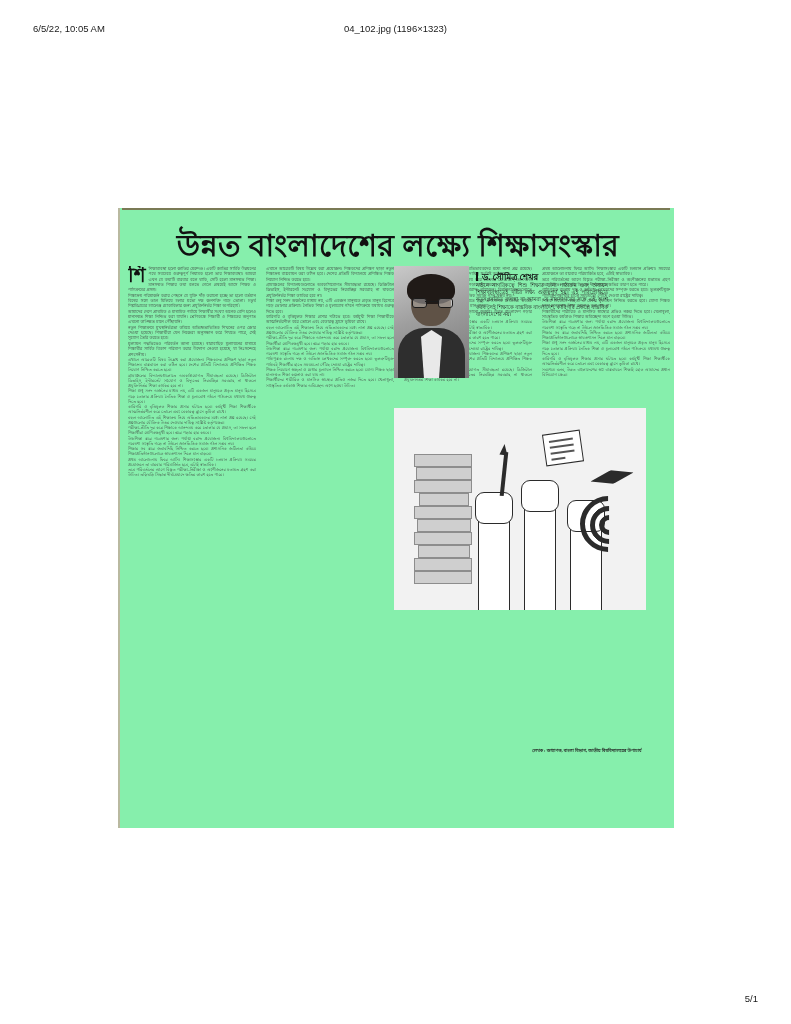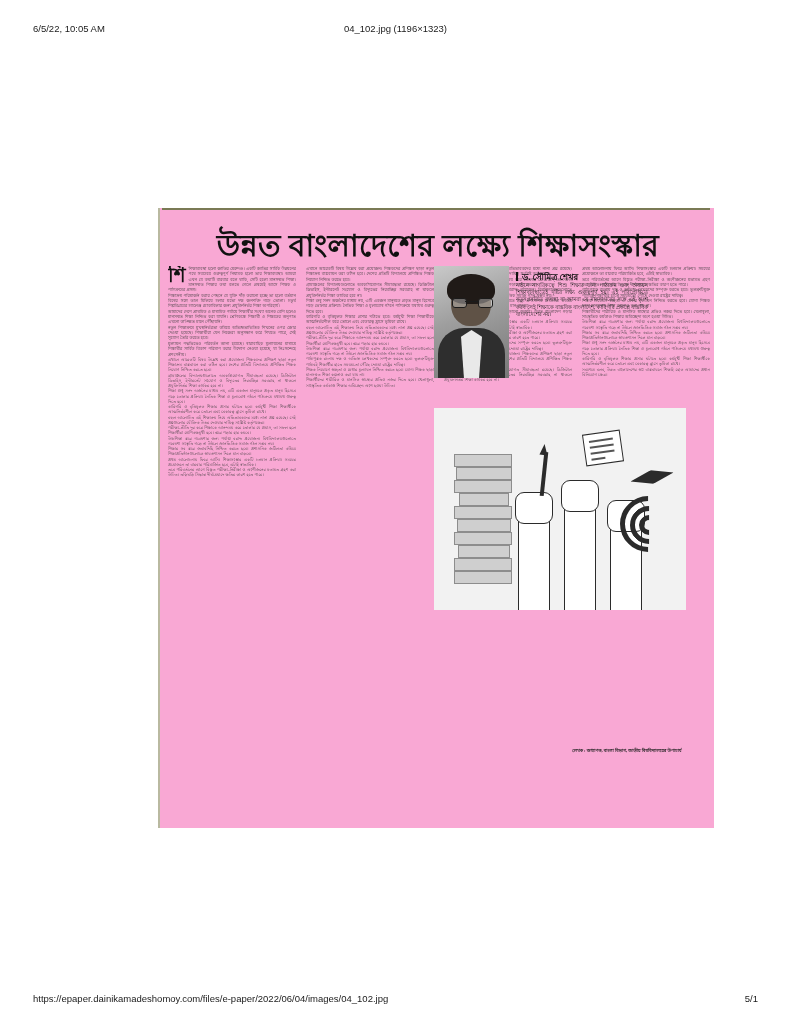--- a/index.html
+++ b/index.html
@@ -60,22 +60,21 @@
     white-space: nowrap;
   }
 
   
   .paper {
     position: absolute;
     left: 118px;
     top: 208px;
     width: 556px;
     height: 620px;
-    background: #f9a8d4;
-    margin-left: 40px;
+    background: #86efac;
   }
   .rule-top {
     position: absolute;
     left: 4px;
     top: 0;
     width: 548px;
     height: 2px;
     background: #7a7a55;
   }
   .rule-left {
@@ -439,15 +438,14 @@
       <span style="left:0;  top:0;  width:46px; height:46px;"></span>
       <span style="left:10px;top:10px;width:28px;height:28px;"></span>
       <span style="left:19px;top:19px;width:10px;height:10px;"></span>
     </div>
   </div>
 
   <div class="endnote">লেখক : অধ্যাপক, বাংলা বিভাগ, জাতীয় বিশ্ববিদ্যালয়ের উপাচার্য</div>
 </div>
 
 <div class="print-footer">
-  <span class="pf-left">https://epaper.dainikamadeshomoy.com/files/e-paper/2022/06/04/images/04_102.jpg</span>
   <span class="pf-right">5/1</span>
 </div>
 
 </body></html>

